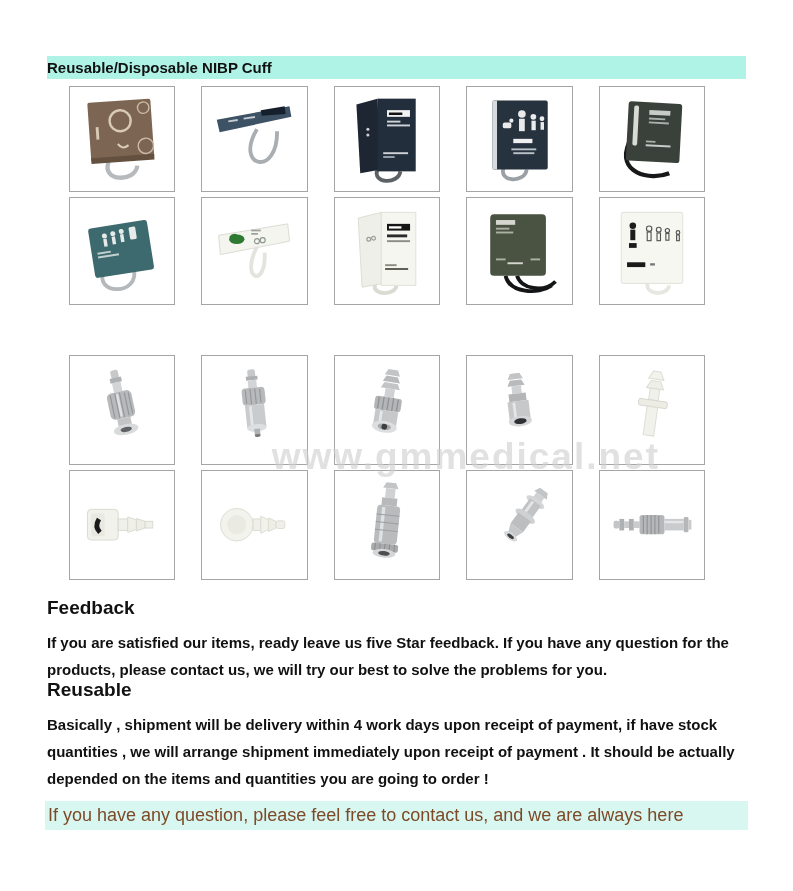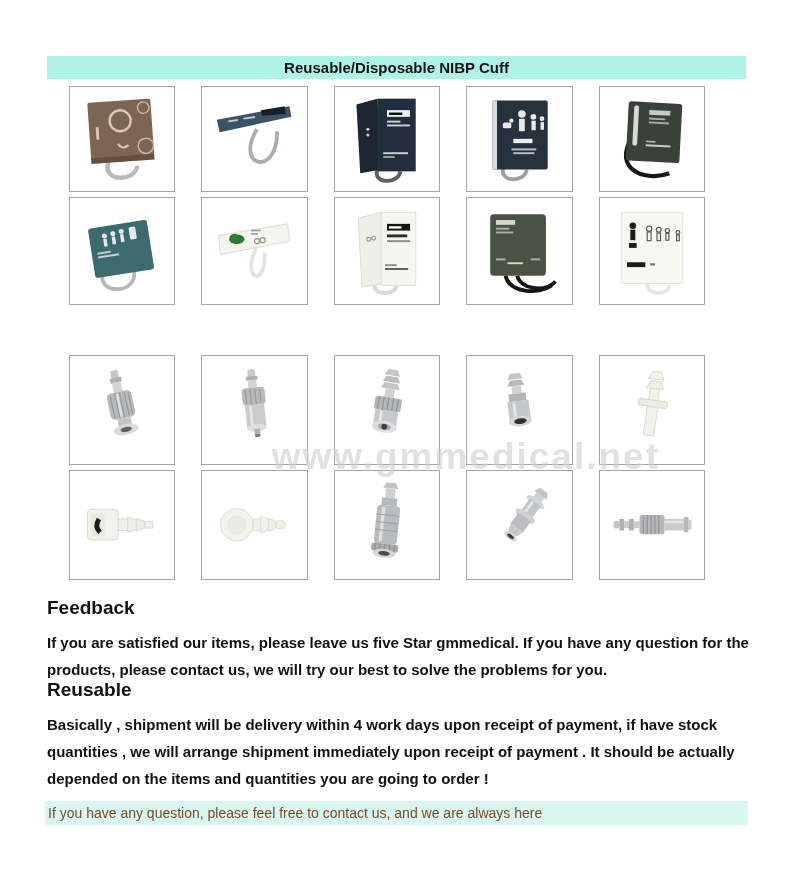--- a/index.html
+++ b/index.html
@@ -6,21 +6,21 @@
   .page{
     position:relative;
     width:793px;height:891px;
     background:#ffffff;
     font-family:"Liberation Sans", sans-serif;
     overflow:hidden;
   }
   .banner{
     position:absolute;left:47px;width:699px;height:23px;
     background:#aef3e6;
-    display:flex;align-items:center;justify-content:center;
+    display:flex;align-items:center;
     font-weight:bold;font-size:15px;color:#111;
   }
   .banner1{top:56px;}
   .banner2{top:328px;}
   .grid{
     position:absolute;left:69px;width:636px;
     display:grid;grid-template-columns:repeat(5,1fr);
     column-gap:26px;row-gap:5px;
   }
   .grid1{top:86px;grid-template-rows:106px 108px;}
@@ -45,21 +45,21 @@
   .reminder-title{top:679px;}
   .para{
     position:absolute;left:47px;width:702px;
     font-size:15px;font-weight:bold;color:#111;
     line-height:27px;
   }
   .feedback-para{top:629px;}
   .reminder-para{top:711px;}
   .note{
     position:absolute;left:45px;
-    font-size:14px;color:#7d4a28;
+    font-size:18px;color:#7d4a28;
     padding:4px 3px;
     background:#d8f7f1;
   }
   .note1{top:801px;width:697px;}
   .note2{top:840px;}
 </style>
 </head>
 <body>
 
 <div class="page">
@@ -378,20 +378,20 @@
         <rect x="63" y="46" width="20" height="2.5" fill="#e9ebec" opacity="0.85"></rect>
         <rect x="83" y="42" width="5" height="16" rx="1.5" fill="#b5b7b9"></rect>
         <rect x="88" y="45" width="3" height="10" fill="#c9cbcd"></rect>
       </svg>
     </div>
   </div>
 
   <div class="watermark">www.gmmedical.net</div>
 
   <div class="h-title feedback-title">Feedback</div>
-  <div class="para feedback-para">If you are satisfied our items, please leave us five Star gmmedical. If you have any question for the products, please contact us, we will try our best to solve the problems for you.</div>
+  <div class="para feedback-para">If you are satisfied our items, ready leave us five Star feedback. If you have any question for the products, please contact us, we will try our best to solve the problems for you.</div>
 
   <div class="h-title reminder-title">Reusable</div>
   <div class="para reminder-para">Basically , shipment will be delivery within 4 work days upon receipt of payment, if have stock quantities , we will arrange shipment immediately upon receipt of payment . It should be actually depended on the items and quantities you are going to order !</div>
 
   <div class="note note1">If you have any question, please feel free to contact us, and we are always here</div>
 
 </div>
 
 </body></html>

